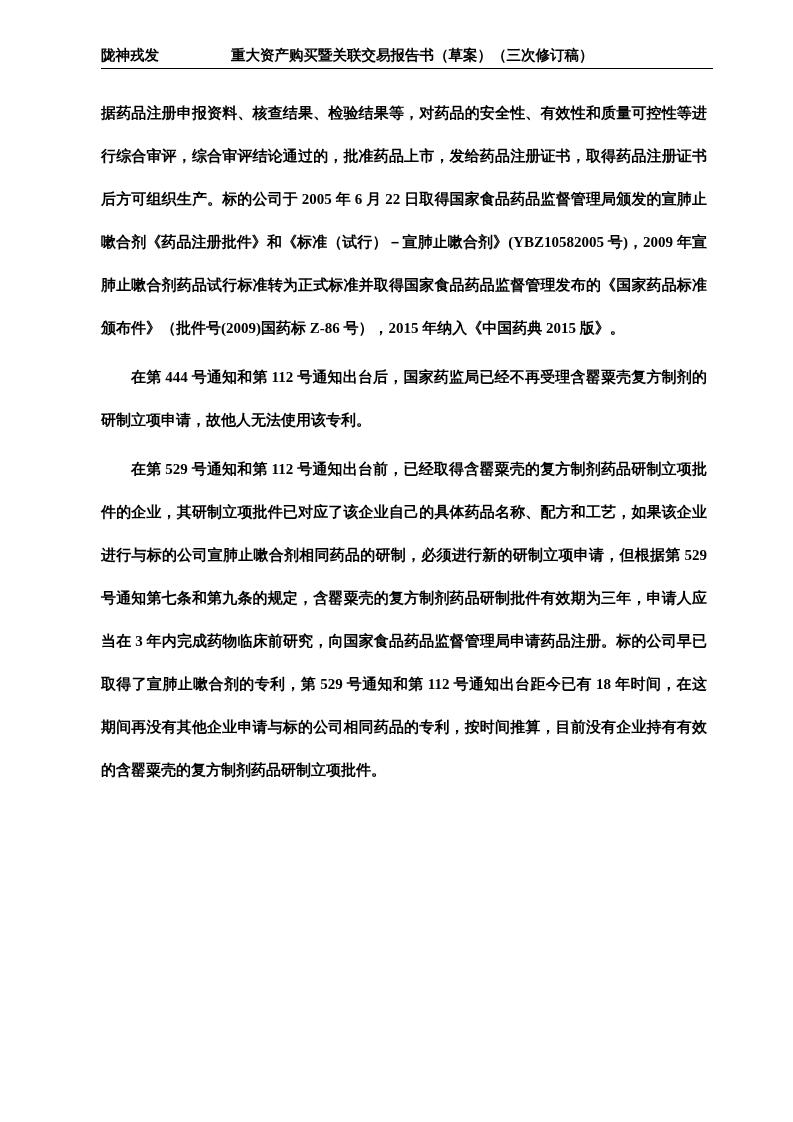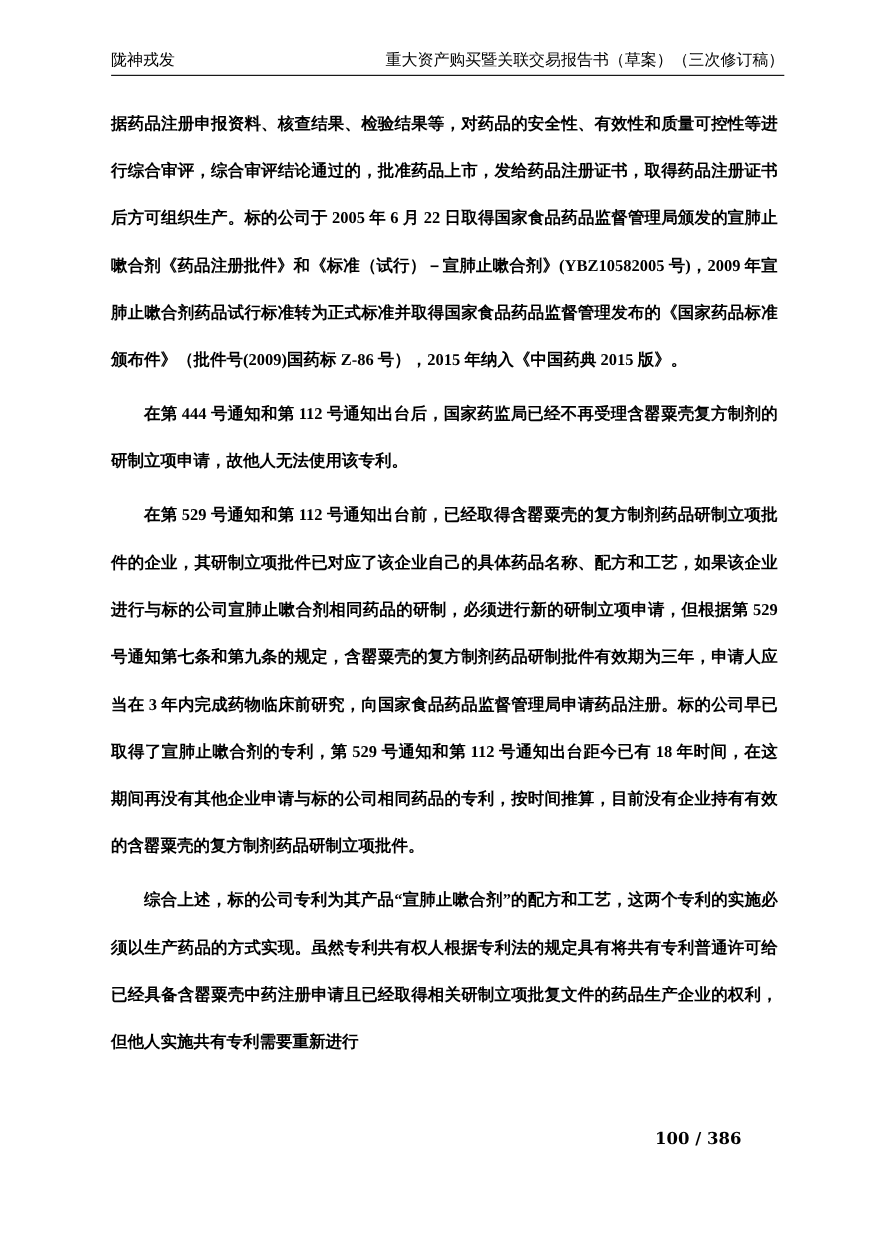--- a/index.html
+++ b/index.html
@@ -15,27 +15,27 @@
     color: #000000;
     font-family: "Liberation Serif", "DejaVu Serif", serif;
     overflow: hidden;
   }
   .page-header {
     position: absolute;
     left: 101px;
     top: 46px;
     width: 612px;
     display: flex;
-    justify-content: space-between;
+    justify-content: flex-start;
     align-items: flex-end;
     border-bottom: 1.5px solid #000000;
     padding-bottom: 4px;
     font-size: 14.5px;
     line-height: 18px;
-    font-weight: 400;
+    font-weight: 700;
     gap: 36px;
   }
   .header-left { white-space: nowrap; }
   .header-right { white-space: nowrap; margin-left: 36px; }
   .doc-body {
     position: absolute;
     left: 101px;
     top: 92px;
     width: 606px;
   }
@@ -72,20 +72,16 @@
 
   <header class="page-header">
     <span class="header-left">陇神戎发</span>
     <span class="header-right">重大资产购买暨关联交易报告书（草案）（三次修订稿）</span>
   </header>
 
   <main class="doc-body" id="doc-body">
       <p class="para">据药品注册申报资料、核查结果、检验结果等，对药品的安全性、有效性和质量可控性等进行综合审评，综合审评结论通过的，批准药品上市，发给药品注册证书，取得药品注册证书后方可组织生产。标的公司于 2005 年 6 月 22 日取得国家食品药品监督管理局颁发的宣肺止嗽合剂《药品注册批件》和《标准（试行）－宣肺止嗽合剂》(YBZ10582005 号)，2009 年宣肺止嗽合剂药品试行标准转为正式标准并取得国家食品药品监督管理发布的《国家药品标准颁布件》（批件号(2009)国药标 Z-86 号），2015 年纳入《中国药典 2015 版》。</p>
       <p class="para indent">在第 444 号通知和第 112 号通知出台后，国家药监局已经不再受理含罂粟壳复方制剂的研制立项申请，故他人无法使用该专利。</p>
       <p class="para indent">在第 529 号通知和第 112 号通知出台前，已经取得含罂粟壳的复方制剂药品研制立项批件的企业，其研制立项批件已对应了该企业自己的具体药品名称、配方和工艺，如果该企业进行与标的公司宣肺止嗽合剂相同药品的研制，必须进行新的研制立项申请，但根据第 529 号通知第七条和第九条的规定，含罂粟壳的复方制剂药品研制批件有效期为三年，申请人应当在 3 年内完成药物临床前研究，向国家食品药品监督管理局申请药品注册。标的公司早已取得了宣肺止嗽合剂的专利，第 529 号通知和第 112 号通知出台距今已有 18 年时间，在这期间再没有其他企业申请与标的公司相同药品的专利，按时间推算，目前没有企业持有有效的含罂粟壳的复方制剂药品研制立项批件。</p>
-      <p class="para indent">综合上述，标的公司专利为其产品“宣肺止嗽合剂”的配方和工艺，这两个专利的实施必须以生产药品的方式实现。虽然专利共有权人根据专利法的规定具有将共有专利普通许可给已经具备含罂粟壳中药注册申请且已经取得相关研制立项批复文件的药品生产企业的权利，但他人实施共有专利需要重新进行</p>
     </main>
 
-  <footer class="page-footer">
-    <span class="page-number">100 / 386</span>
-  </footer>
 
 </div>
 
 </body></html>

